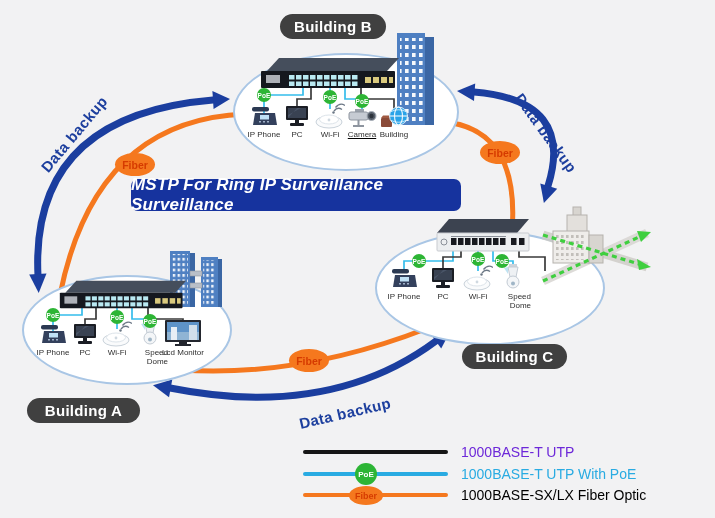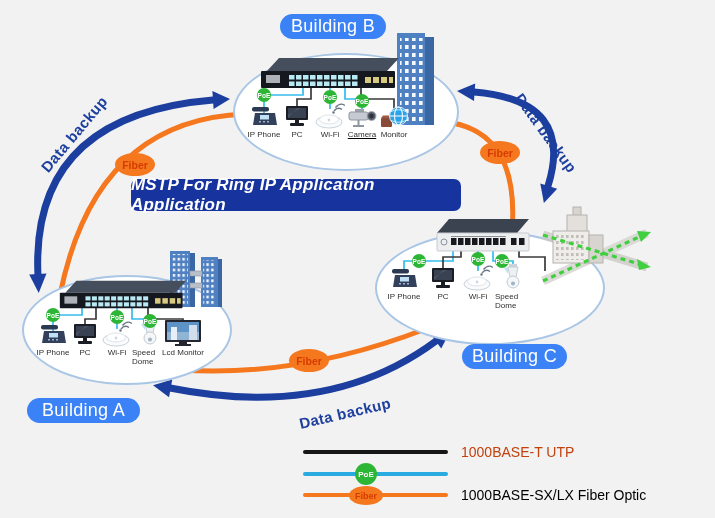--- a/index.html
+++ b/index.html
@@ -10,33 +10,33 @@
   .arcs{position:absolute;left:0;top:0;z-index:1;}
 
   
   .bgroup{position:absolute;z-index:2;}
   .lan-ellipse{position:absolute;inset:0;background:#ffffff;border:2px solid #a9c6e5;border-radius:50%;}
   .lanlines{position:absolute;left:0;top:0;z-index:1;}
   .bicon{position:absolute;z-index:2;}
   .switch{position:absolute;z-index:3;}
   .device{position:absolute;width:40px;display:flex;flex-direction:column;align-items:center;z-index:3;}
   .device .icon{height:28px;display:flex;align-items:flex-end;justify-content:center;}
-  .dlabel{font-size:8px;color:#2e2e2e;margin-top:2px;white-space:nowrap;line-height:1.1;text-align:left;}
+  .dlabel{font-size:8px;color:#2e2e2e;margin-top:2px;white-space:nowrap;line-height:1.1;text-align:right;}
   .dlabel.wrap{white-space:normal;width:36px;}
   .poe{position:absolute;width:14px;height:14px;border-radius:50%;background:#2db535;color:#fff;
        font-size:6.5px;font-weight:bold;display:flex;align-items:center;justify-content:center;z-index:4;
        letter-spacing:.2px;}
   .gB .device{top:48px;} .gA .device{top:44px;} .gC .device{top:32px;}
 
   
   .fiberbadge{position:absolute;width:40px;height:23px;border-radius:50%;background:#f5781e;color:#d63b00;
        font-size:10.5px;font-weight:bold;display:flex;align-items:center;justify-content:center;z-index:3;}
 
   
-  .pill{position:absolute;background:#3b82f6;color:#fff;font-weight:normal;font-size:18px;border-radius:13px;
+  .pill{position:absolute;background:#404040;color:#fff;font-weight:bold;font-size:15px;border-radius:13px;
        display:flex;align-items:center;justify-content:center;z-index:4;letter-spacing:.3px;}
 
   
   .title{position:absolute;left:131px;top:179px;width:330px;height:32px;background:#16339e;border-radius:7px;
        color:#fff;font-weight:bold;font-style:italic;font-size:17px;display:flex;align-items:center;
        justify-content:center;z-index:4;letter-spacing:.2px;}
 
   
   .backup{position:absolute;color:#1d3f9e;font-weight:bold;font-size:15px;letter-spacing:.4px;z-index:4;
        transform:translate(-50%,-50%) rotate(var(--rot));white-space:nowrap;}
@@ -193,21 +193,21 @@
       <div class="icon">
         <svg width="27" height="24" viewBox="0 0 27 24">
             <rect x="0" y="13" width="11" height="9" rx="1" fill="#8a4a38"></rect>
             <polygon points="0,13 11,13 13,10.5 2,10.5" fill="#a05a42"></polygon>
             <circle cx="17.5" cy="11" r="9" fill="#2aa3e8" stroke="#d6ecf8"></circle>
             <ellipse cx="17.5" cy="11" rx="4" ry="9" fill="none" stroke="#ffffff" stroke-width="1.2" opacity="0.85"></ellipse>
             <path d="M8.5 11 H26.5" stroke="#ffffff" stroke-width="1.2" opacity="0.85"></path>
             <path d="M10 6.5 Q17.5 3 25 6.5 M10 15.5 Q17.5 19 25 15.5" fill="none" stroke="#ffffff" stroke-width="1" opacity="0.7"></path>
           </svg>
       </div>
-      <div class="dlabel">Monitor</div>
+      <div class="dlabel">Building</div>
     </div>
 
     <div class="poe" style="left:24px;top:35px;">PoE</div>
     <div class="poe" style="left:90px;top:37px;">PoE</div>
     <div class="poe" style="left:122px;top:41px;">PoE</div>
   </div>
 
   <div class="bgroup gA" style="left:22px;top:275px;width:210px;height:110px;">
     <div class="lan-ellipse"></div>
 
@@ -461,29 +461,30 @@
   </div>
 
   <div class="fiberbadge" style="left:115px;top:153px;">Fiber</div>
   <div class="fiberbadge" style="left:480px;top:141px;">Fiber</div>
   <div class="fiberbadge" style="left:289px;top:349px;">Fiber</div>
 
   <div class="pill" style="left:280px;top:14px;width:106px;height:25px;">Building B</div>
   <div class="pill" style="left:27px;top:398px;width:113px;height:25px;">Building A</div>
   <div class="pill" style="left:462px;top:344px;width:105px;height:25px;">Building C</div>
 
-  <div class="title">MSTP For Ring IP Application Application</div>
+  <div class="title">MSTP For Ring IP Surveillance Surveillance</div>
 
   <div class="backup" style="left:74px;top:134px;--rot:-50deg;">Data backup</div>
   <div class="backup" style="left:546px;top:133px;--rot:54deg;">Data backup</div>
   <div class="backup" style="left:345px;top:413px;--rot:-13deg;">Data backup</div>
 
   <div class="legend">
     <div class="lline" style="top:9px;background:#161616;"></div>
     <div class="lline" style="top:31px;background:#29abe2;"></div>
     <div class="lline" style="top:52px;background:#f5781e;"></div>
     <div class="lpoe">PoE</div>
     <div class="lfiber">Fiber</div>
-    <div class="ltext" style="top:3px;color:#c2410c;">1000BASE-T  UTP</div>
+    <div class="ltext" style="top:3px;color:#6d28d9;">1000BASE-T  UTP</div>
+    <div class="ltext" style="top:25px;color:#29abe2;">1000BASE-T  UTP With PoE</div>
     <div class="ltext" style="top:46px;color:#000000;">1000BASE-SX/LX  Fiber Optic</div>
   </div>
 
 </div>
 
 </body></html>

